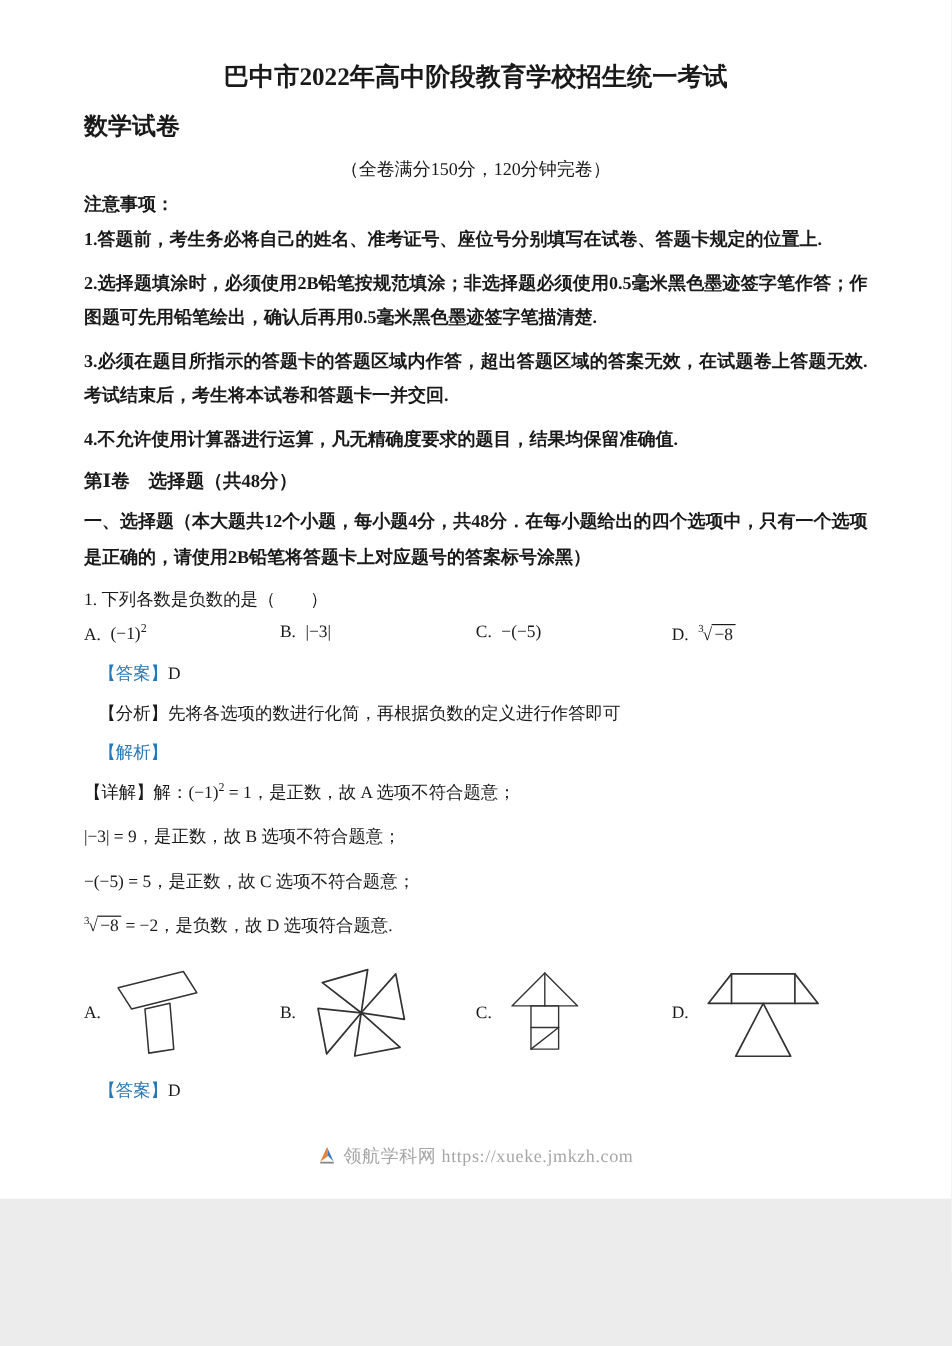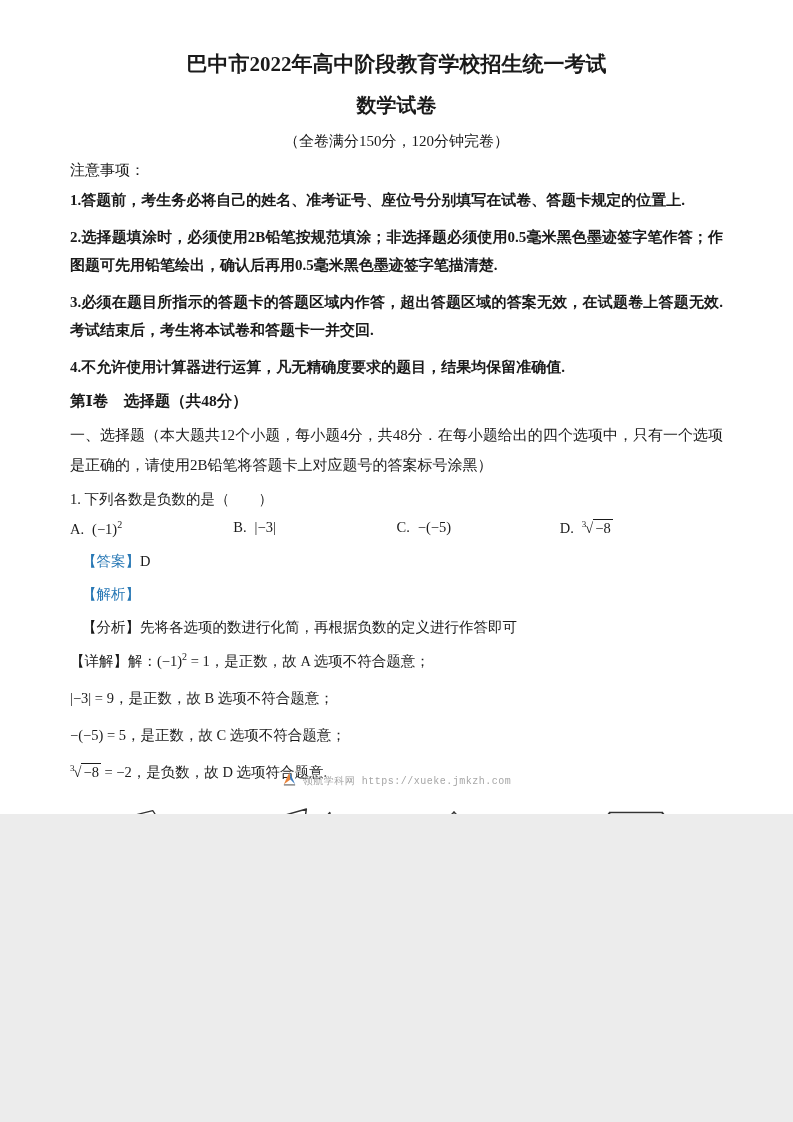--- a/index.html
+++ b/index.html
@@ -1,47 +1,47 @@
 <!DOCTYPE html>
 <html style="--tag-blue: #2878b5; --wm-gray: #a6a6a6;"><head>
 <meta charset="utf-8">
 <style>
   html,body{margin:0;padding:0;background:#ececec;}
   .page{
-    width:793px;height:814px;margin:0 auto;background:#ffffff;position:relative;
+    width:793px;height:999px;margin:0 auto;background:#ffffff;position:relative;
     font-family:"Liberation Serif","DejaVu Serif",serif;color:#1a1a1a;
     box-sizing:border-box;padding:50px 70px 0 70px;overflow:hidden;
   }
   p{margin:0;}
   .title{font-size:21px;font-weight:bold;text-align:center;margin:0 0 14px;}
-  .subtitle{font-size:20px;font-weight:bold;text-align:center;margin:0 0 13px;}
+  .subtitle{font-size:20px;font-weight:bold;margin:0 0 13px;}
   .scoreline{font-size:15px;font-weight:normal;text-align:center;margin:0 0 10px;}
-  .notice-head{font-size:15px;font-weight:normal;margin:6px 0 6px;}
+  .notice-head{font-size:15px;font-weight:bold;margin:6px 0 6px;}
   .notice{font-size:15px;font-weight:bold;line-height:1.9;margin:0 0 8px;text-align:justify;}
   .section-title{font-size:15.5px;font-weight:bold;margin:10px 0 8px;}
-  .part-intro{font-size:15px;font-weight:normal;line-height:2.0;margin:0 0 10px;text-align:justify;}
+  .part-intro{font-size:15px;font-weight:bold;line-height:2.0;margin:0 0 10px;text-align:justify;}
   .q-stem{font-size:14.5px;margin:6px 0 10px;}
   .opt-row{display:flex;font-size:14.5px;margin:4px 0 14px;}
   .opt-row .opt{width:25%;}
   .opt .lbl{margin-right:8px;}
   sup{font-size:10px;}
   .tagline{font-size:14.5px;margin:0 12px 14px;}
   .tag-blue{color:var(--tag-blue,#2878b5);}
   .mline{font-size:14.5px;margin:0 0 18px;}
   .root{white-space:nowrap;margin-top:24px;}
   .root .idx{font-size:9px;vertical-align:super;margin-right:-1px;}
   .root .rad{border-top:1px solid #1a1a1a;padding:0 2px;}
   .figs{display:flex;align-items:flex-end;margin:4px 0 10px;}
   .fig{display:flex;align-items:flex-end;width:25%;}
   .fig .flbl{font-size:14.5px;padding:0 8px 36px 0;}
   svg.shape{fill:none;stroke:#333;stroke-width:1.6;stroke-linejoin:round;stroke-linecap:round;}
   .footer{
     position:absolute;left:0;right:0;bottom:26px;text-align:center;
-    color:var(--wm-gray,#a6a6a6);font-size:10px;letter-spacing:.5px;
-    font-family:Liberation Mono, monospace;
+    color:var(--wm-gray,#a6a6a6);font-size:15px;letter-spacing:.5px;
+    font-family:Liberation Serif, serif;
   }
   .logo{display:inline-block;vertical-align:-2px;margin-right:6px;}
 </style>
 </head>
 <body>
 
 <div class="page">
 
   <p class="title">巴中市2022年高中阶段教育学校招生统一考试</p>
   <p class="subtitle">数学试卷</p>
@@ -71,24 +71,24 @@
       </span>
       <span class="opt">
         <span class="lbl">D.</span><span class="root"><sup class="idx">3</sup><span>√</span><span class="rad">−8</span></span>
       </span>
     </div>
 
     <p class="tagline">
       <span class="tag-blue">【答案】</span><span>D</span>
     </p>
     <p class="tagline">
-      <span class="tag-blue">【解析】</span>
+      <span>【分析】</span><span>先将各选项的数进行化简，再根据负数的定义进行作答即可</span>
     </p>
     <p class="tagline">
-      <span>【分析】</span><span>先将各选项的数进行化简，再根据负数的定义进行作答即可</span>
+      <span class="tag-blue">【解析】</span>
     </p>
     <p class="mline">
       <span>【详解】</span><span>解：(−1)</span><sup>2</sup><span> = 1，是正数，故 A 选项不符合题意；</span>
     </p>
     <p class="mline">|−3| = 9，是正数，故 B 选项不符合题意；</p>
     <p class="mline">−(−5) = 5，是正数，故 C 选项不符合题意；</p>
     <p class="mline">
       <span class="root"><sup class="idx">3</sup><span>√</span><span class="rad">−8</span></span><span> = −2，是负数，故 D 选项符合题意.</span>
     </p>
   </div>

